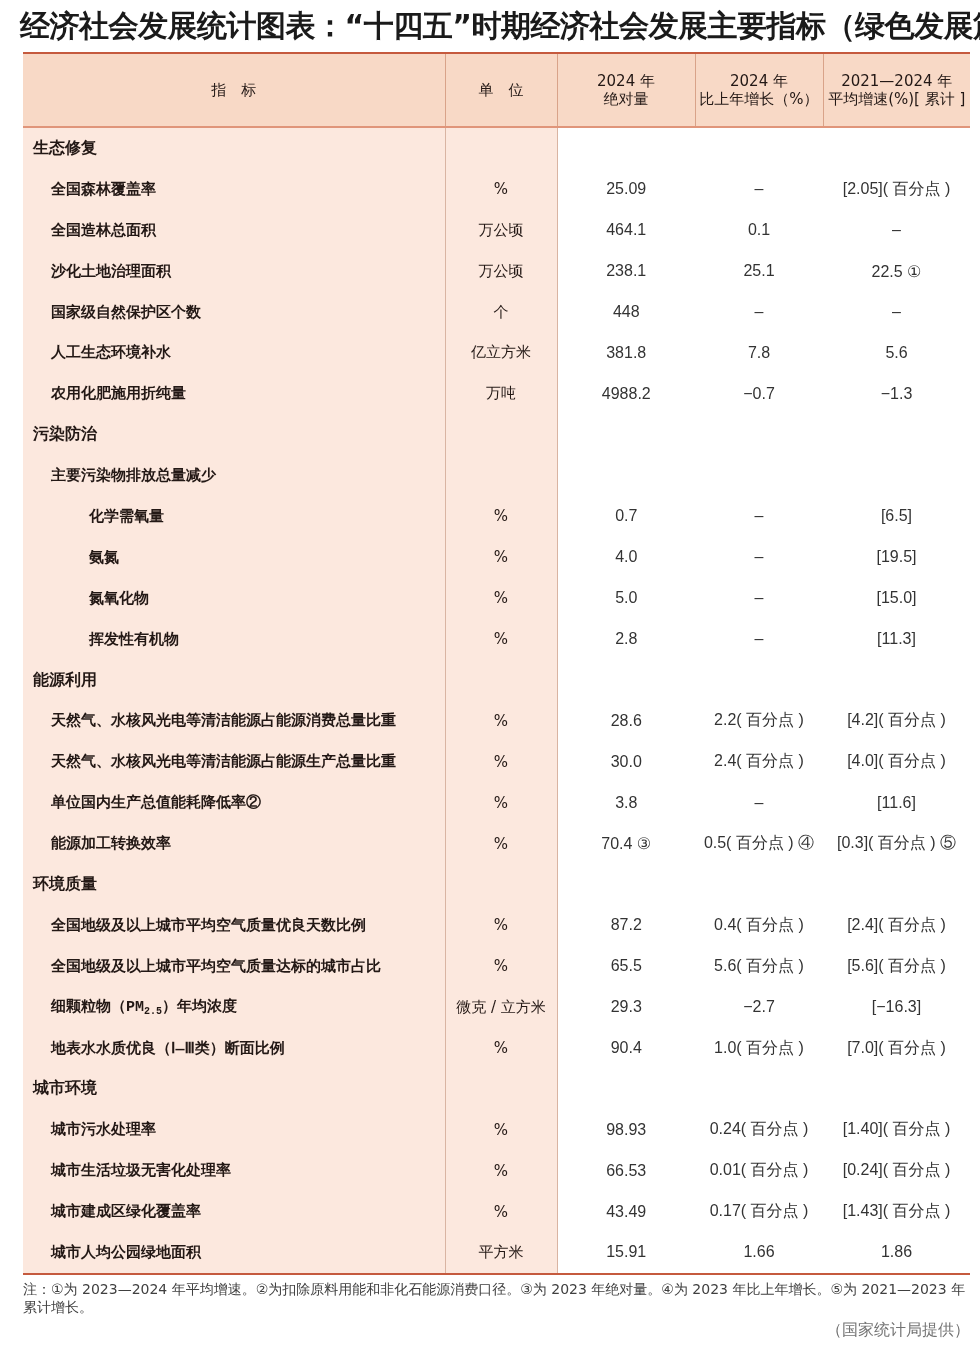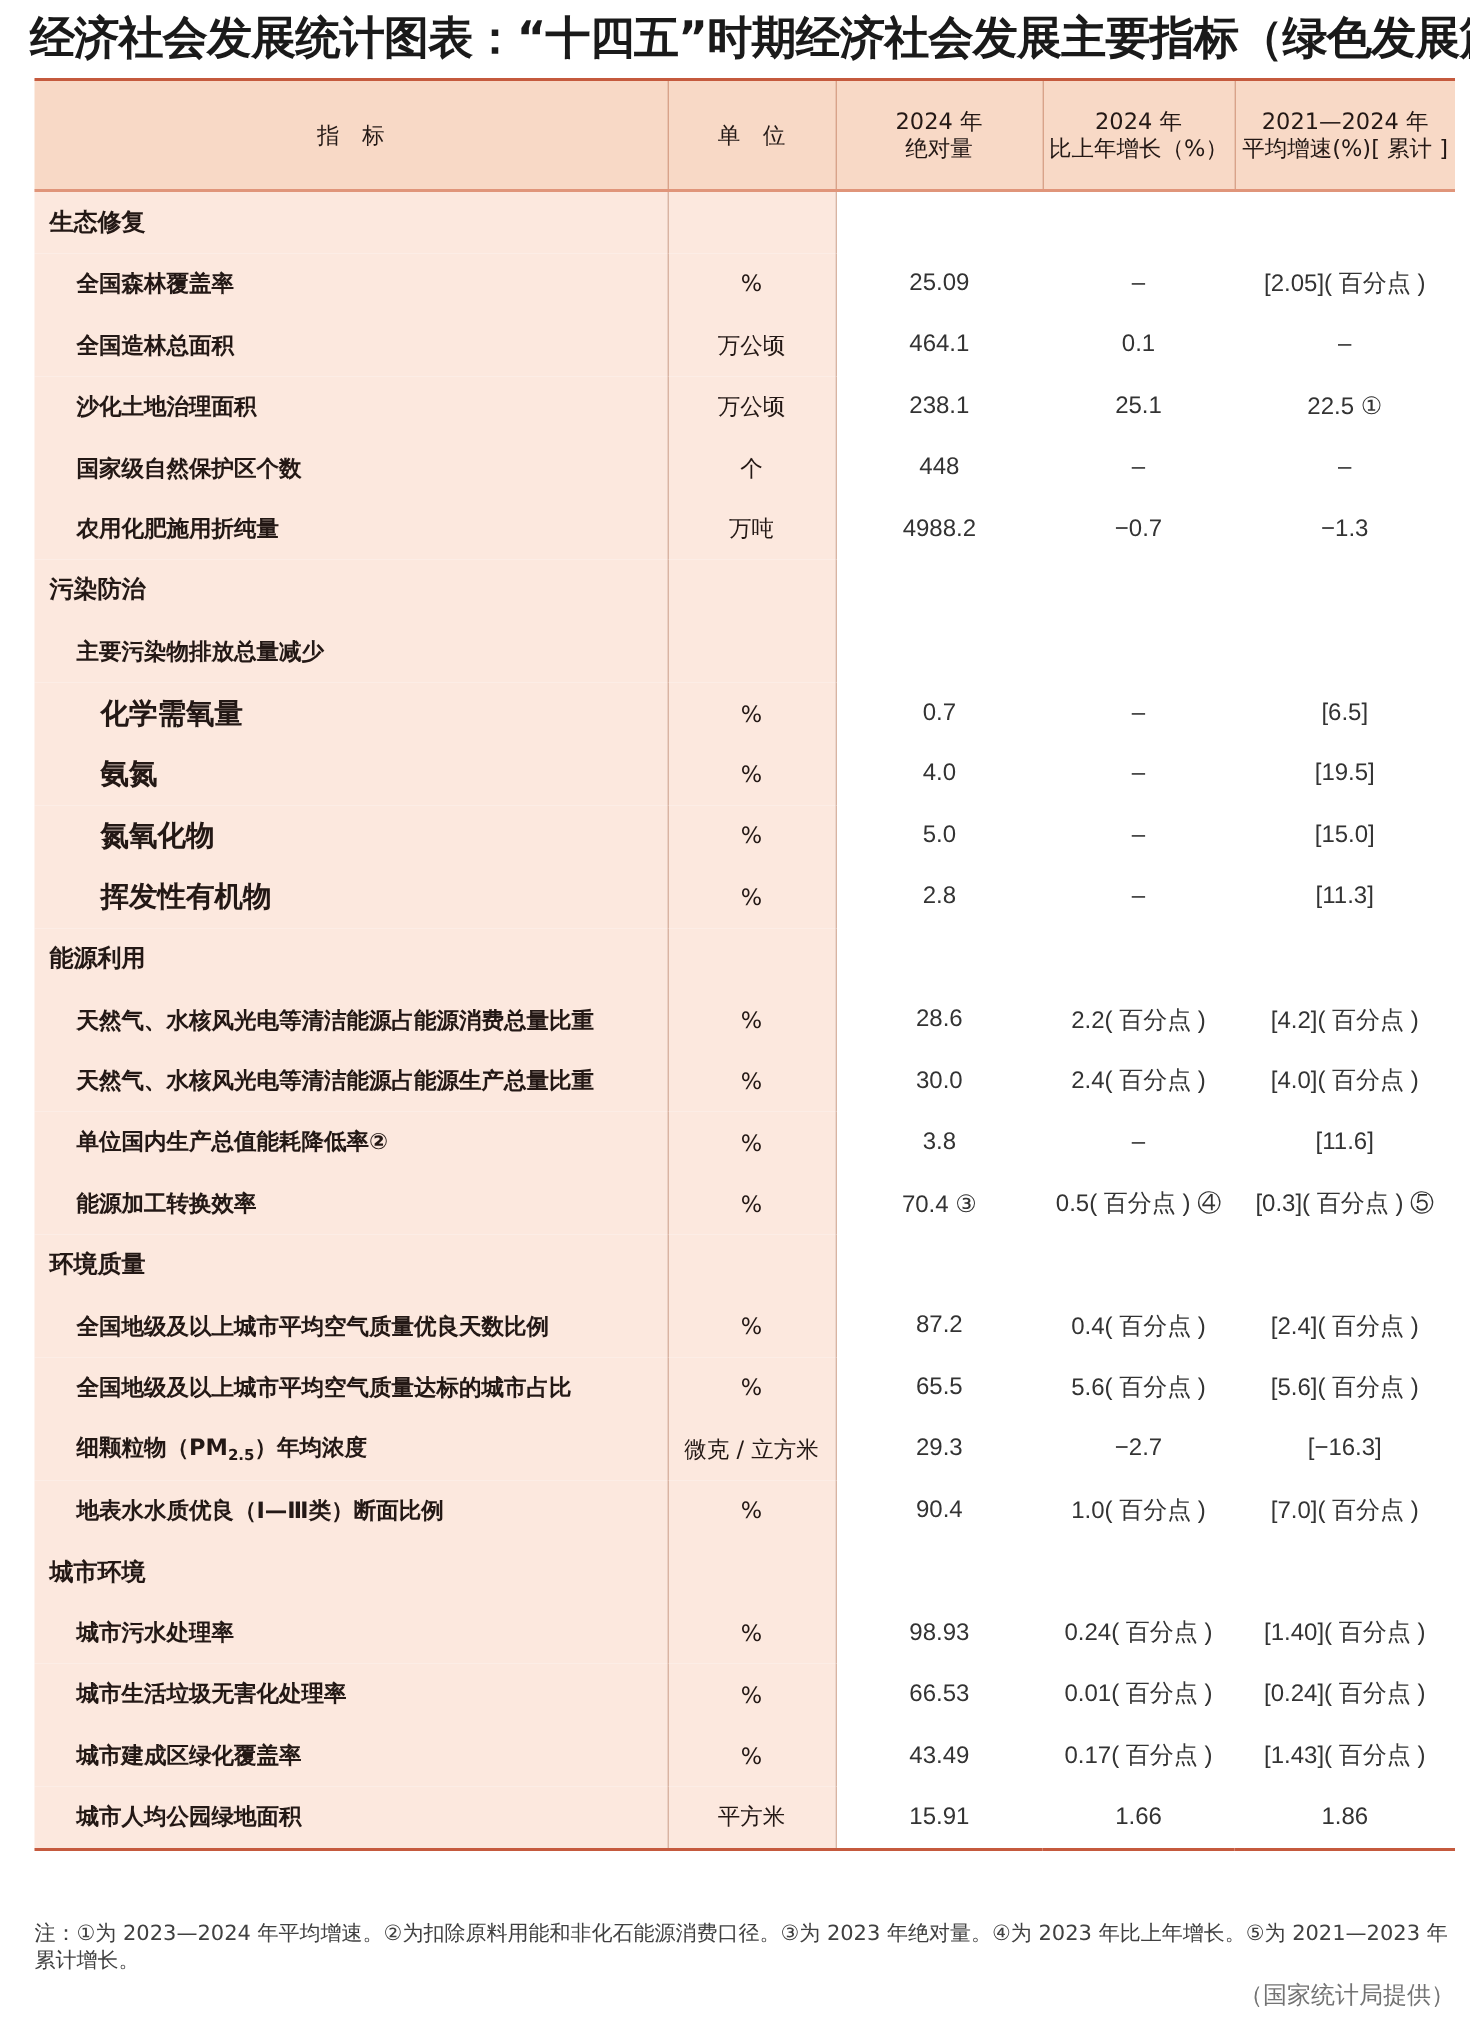--- a/index.html
+++ b/index.html
@@ -84,22 +84,22 @@
       font-size: 15px;
     }
     td.num {
       background: #ffffff;
       text-align: center;
       font-family: "Liberation Sans", sans-serif;
       font-size: 16px;
       color: #333;
     }
     td.lvl0 { padding-left: 10px; font-weight: bold; font-size: 16px; }
-    td.lvl1 { padding-left: 28px; font-weight: bold; font-size: 15px; }
-    td.lvl2 { padding-left: 44px; font-weight: bold; font-size: 19px; }
+    td.lvl1 { padding-left: 28px; font-weight: bold; font-size: 15px; font-family: Liberation Mono, monospace; }
+    td.lvl2 { padding-left: 66px; font-weight: bold; font-size: 15px; }
     .bottom-rule {
       border-bottom: 2px solid #c55a3e;
     }
     .c1 { width: 422px; }
     .c2 { width: 112px; }
     .c3 { width: 138px; }
     .c4 { width: 128px; }
     .c5 { width: 147px; }
     .note {
       position: absolute;
@@ -182,20 +182,27 @@
           <td class="num">22.5 ①</td>
         </tr>
         <tr>
           <td class="name lvl1">国家级自然保护区个数</td>
           <td class="unit">个</td>
           <td class="num">448</td>
           <td class="num">–</td>
           <td class="num">–</td>
         </tr>
         <tr>
+          <td class="name lvl1">人工生态环境补水</td>
+          <td class="unit">亿立方米</td>
+          <td class="num">381.8</td>
+          <td class="num">7.8</td>
+          <td class="num">5.6</td>
+        </tr>
+        <tr>
           <td class="name lvl1">农用化肥施用折纯量</td>
           <td class="unit">万吨</td>
           <td class="num">4988.2</td>
           <td class="num">−0.7</td>
           <td class="num">−1.3</td>
         </tr>
         <tr>
           <td class="name lvl0">污染防治</td>
           <td class="unit"></td>
           <td class="num"></td>

